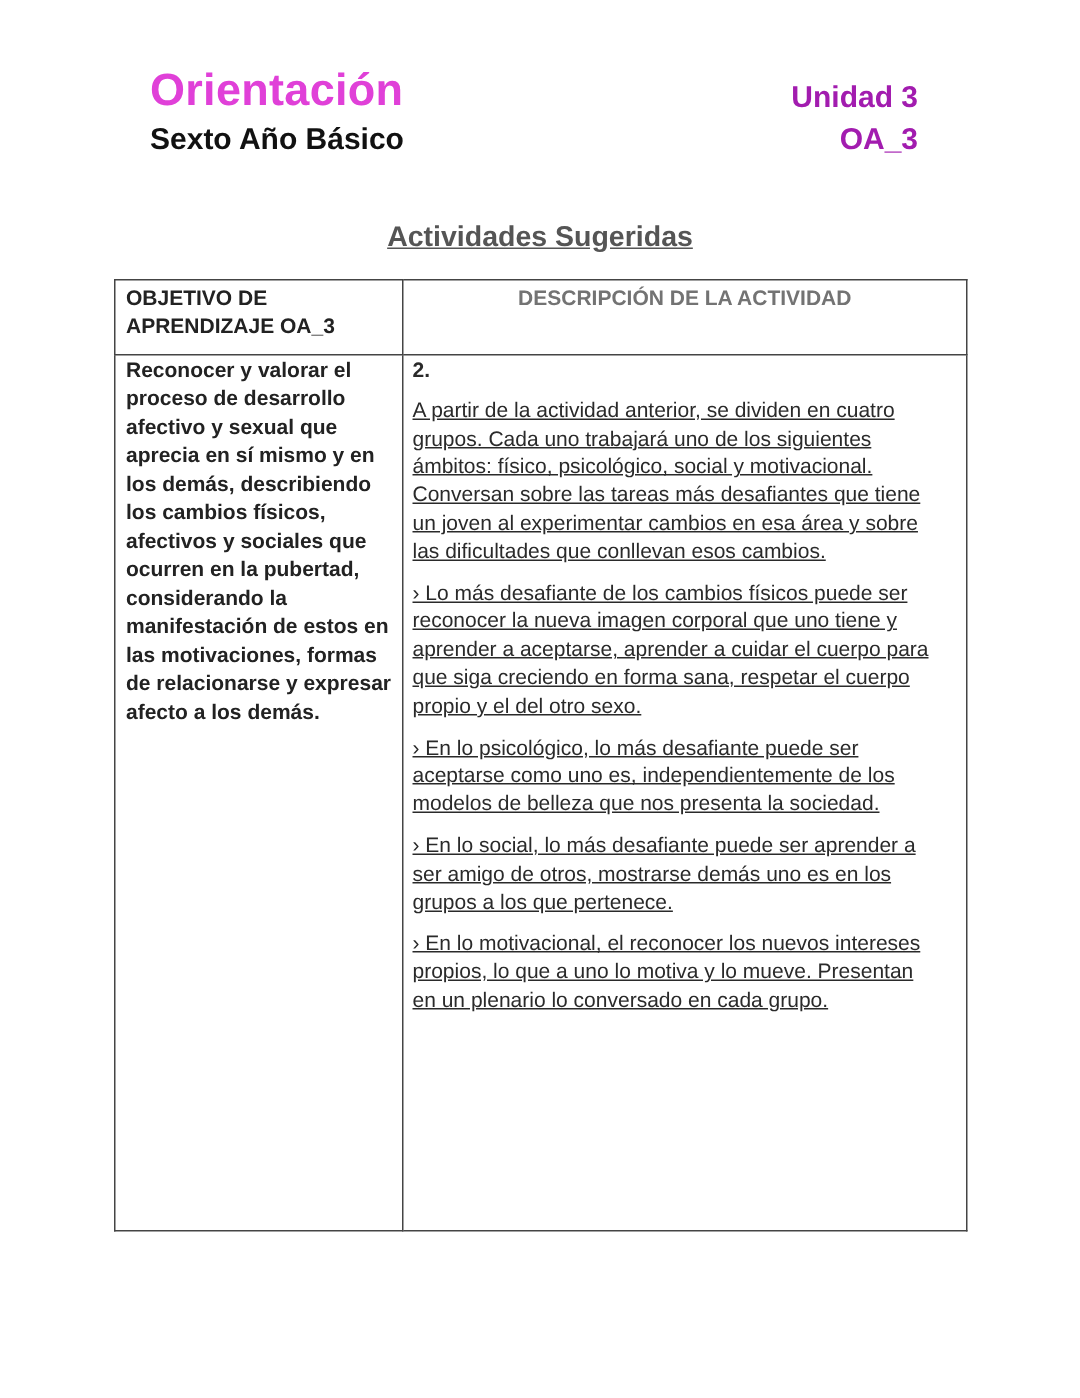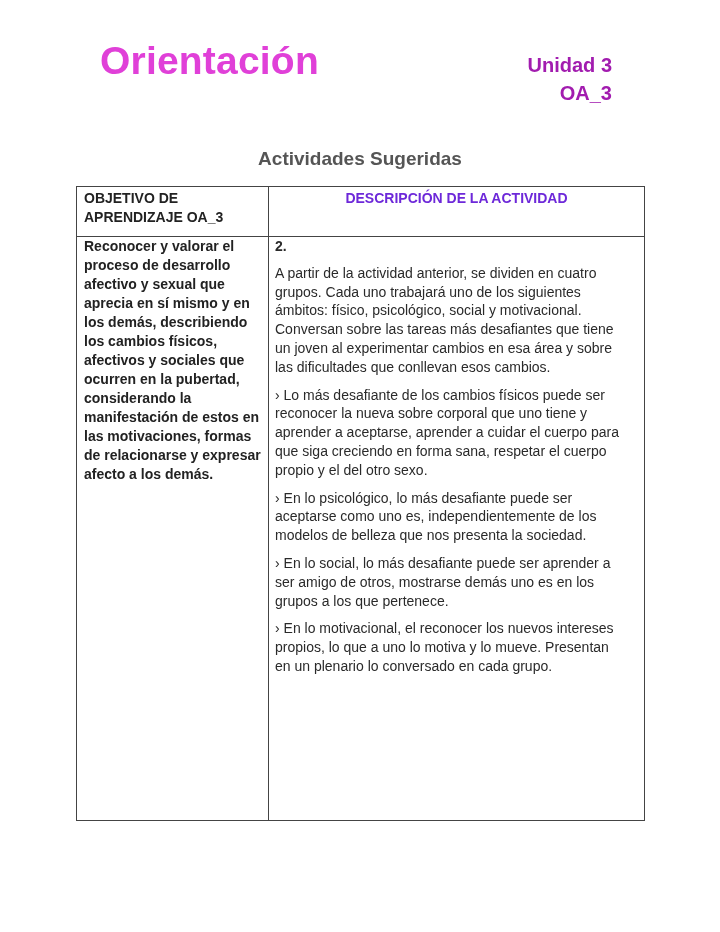--- a/index.html
+++ b/index.html
@@ -14,21 +14,21 @@
       font-family: "Liberation Sans", sans-serif;
       color: #1a1a1a;
       overflow: hidden;
     }
     .header-left {
       position: absolute;
       left: 100px;
       top: 42px;
     }
     .subject-title {
-      font-size: 39px;
+      font-size: 30px;
       font-weight: bold;
       color: #e040d8;
       line-height: 38px;
       letter-spacing: 0.2px;
     }
     .grade-title {
       font-size: 20px;
       font-weight: bold;
       color: #111111;
       line-height: 26px;
@@ -48,20 +48,21 @@
     }
     .section-title {
       position: absolute;
       left: 0;
       width: 720px;
       top: 148px;
       text-align: center;
       font-size: 19px;
       font-weight: bold;
       color: #555555;
+      text-decoration: underline;
     }
     table.activities {
       position: absolute;
       left: 76px;
       top: 186px;
       width: 568px;
       height: 635px;
       border-collapse: collapse;
       table-layout: fixed;
       border-radius: 23px;
@@ -78,21 +79,21 @@
       font-size: 14px;
       font-weight: bold;
       color: #222222;
       text-align: left;
       padding: 2px 6px 0 7px !important;
       line-height: 19px;
     }
     .th-right {
       font-size: 14px;
       font-weight: bold;
-      color: #6d28d9;
+      color: #737373;
       text-align: center;
       padding: 2px 6px 0 6px !important;
       line-height: 19px;
     }
     .objective-cell {
       padding: 0px 4px 0 7px !important;
       font-size: 14px;
       font-weight: bold;
       color: #222222;
       line-height: 19px;
@@ -107,27 +108,29 @@
       color: #2a2a2a;
       line-height: 18.8px;
     }
     .activity-number {
       font-weight: bold;
       margin-top: 0px;
       margin-bottom: 8px;
     }
     .desc-paragraph {
       margin: 0 12px 9px 0;
+      text-decoration: underline;
     }
   </style>
 </head>
 <body>
 
 <div class="header-left">
   <div class="subject-title">Orientación</div>
+  <div class="grade-title">Sexto Año Básico</div>
 </div>
 
 <div class="header-right">
   <div class="unit-label">Unidad 3</div>
   <div class="oa-label">OA_3</div>
 </div>
 
 <div class="section-title">Actividades Sugeridas</div>
 
 <table class="activities">
@@ -140,20 +143,20 @@
     <th class="th-left">OBJETIVO DE APRENDIZAJE OA_3</th>
     <th class="th-right">DESCRIPCIÓN DE LA ACTIVIDAD</th>
   </tr>
   <tr>
     <td class="objective-cell">
       <div class="objective-text">Reconocer y valorar el proceso de desarrollo afectivo y sexual que aprecia en sí mismo y en los demás, describiendo los cambios físicos, afectivos y sociales que ocurren en la pubertad, considerando la manifestación de estos en las motivaciones, formas de relacionarse y expresar afecto a los demás.</div>
     </td>
     <td class="description-cell">
       <div class="activity-number">2.</div>
       <p class="desc-paragraph">A partir de la actividad anterior, se dividen en cuatro grupos. Cada uno trabajará uno de los siguientes ámbitos: físico, psicológico, social y motivacional. Conversan sobre las tareas más desafiantes que tiene un joven al experimentar cambios en esa área y sobre las dificultades que conllevan esos cambios.</p>
-      <p class="desc-paragraph">› Lo más desafiante de los cambios físicos puede ser reconocer la nueva sobre corporal que uno tiene y aprender a aceptarse, aprender a cuidar el cuerpo para que siga creciendo en forma sana, respetar el cuerpo propio y el del otro sexo.</p>
+      <p class="desc-paragraph">› Lo más desafiante de los cambios físicos puede ser reconocer la nueva imagen corporal que uno tiene y aprender a aceptarse, aprender a cuidar el cuerpo para que siga creciendo en forma sana, respetar el cuerpo propio y el del otro sexo.</p>
       <p class="desc-paragraph">› En lo psicológico, lo más desafiante puede ser aceptarse como uno es, independientemente de los modelos de belleza que nos presenta la sociedad.</p>
       <p class="desc-paragraph">› En lo social, lo más desafiante puede ser aprender a ser amigo de otros, mostrarse demás uno es en los grupos a los que pertenece.</p>
       <p class="desc-paragraph">› En lo motivacional, el reconocer los nuevos intereses propios, lo que a uno lo motiva y lo mueve. Presentan en un plenario lo conversado en cada grupo.</p>
     </td>
   </tr>
 </tbody>
   </table>
 
 </body></html>

